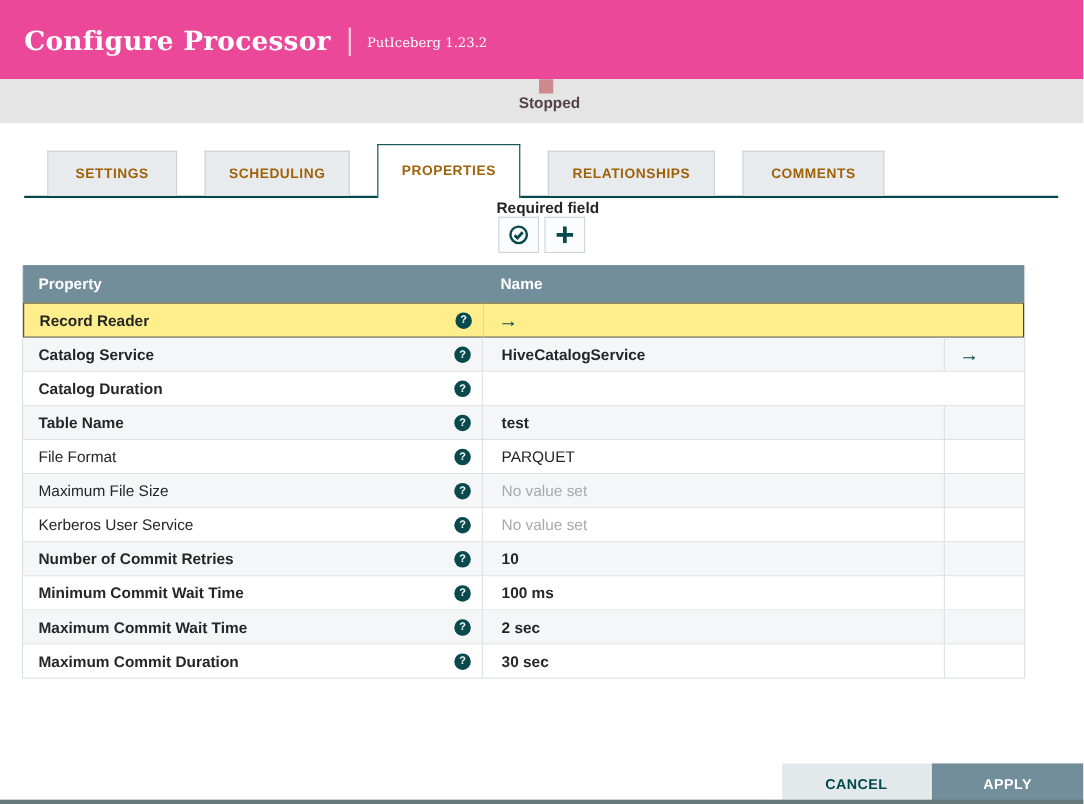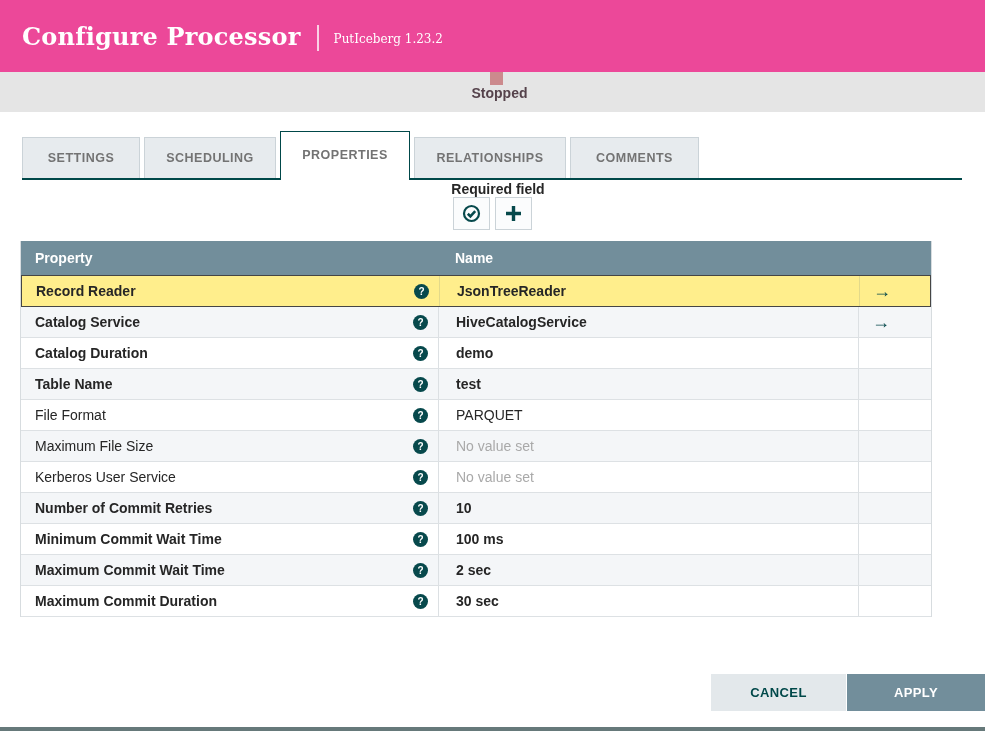--- a/index.html
+++ b/index.html
@@ -39,22 +39,22 @@
   .status-label { font-size:14px; font-weight:bold; color:#55424B; }
 
   
   .tabbar {
     margin:19px 23px 0 22px; display:flex; align-items:flex-end; gap:4px;
     border-bottom:2px solid #004849; height:49px;
   }
   .tab {
     height:41px; background:#E7EBEE; border:1px solid #CBD3D8; border-bottom:none;
     display:flex; align-items:center; justify-content:center;
-    font-size:12.5px; font-weight:bold; letter-spacing:.5px; color:#737373;
-    cursor:pointer; position:relative;
+    font-size:12.5px; font-weight:bold; letter-spacing:.5px; color:#a16207;
+    cursor:pointer; position:relative;margin-left:21px;
   }
   .tab.t0 { width:118px; }
   .tab.t1 { width:132px; }
   .tab.t2 { width:130px; }
   .tab.t3 { width:152px; }
   .tab.t4 { width:129px; }
   .tab.active {
     height:49px; background:#ffffff; border:1px solid #004849; border-bottom:none;
     margin-bottom:-2px; z-index:2; padding-bottom:2px;
   }
@@ -109,21 +109,21 @@
     width:15px; height:15px; border-radius:50%; background:#07494C; color:#ffffff;
     font-size:10px; font-weight:bold; display:flex; align-items:center;
     justify-content:center; flex:none; cursor:default;
   }
   .arrow-icon {
     color:#07494C; font-weight:bold; font-size:18px; line-height:1; cursor:pointer;
   }
 
   
   .footer-buttons {
-    position:absolute; right:0; bottom:20px; display:flex; gap:1px;
+    position:absolute; right:0; bottom:0; display:flex; gap:1px;
   }
   .btn {
     height:37px; display:flex; align-items:center; justify-content:center;
     font-size:13px; font-weight:bold; letter-spacing:.4px; cursor:pointer;
   }
   .btn-cancel { width:135px; background:#E3E8EB; color:#004849; }
   .btn-apply  { width:138px; background:#728E9B; color:#ffffff; }
   .bottom-strip {
     position:absolute; left:0; bottom:0; width:985px; height:4px; background:#66797A;
   }
@@ -186,23 +186,20 @@
     <div class="th-prop">Property</div>
     <div class="th-val">Name</div>
     <div class="th-arrow"></div>
   </div>
 
   <div class="row selected required">
     <div class="cell c-prop">
         <span class="prop-label">Record Reader</span>
         <span class="help-icon">?</span>
       </div>
-    <div class="cell c-val">
-        <span class="val-label">JsonTreeReader</span>
-      </div>
     <div class="cell c-arrow">
         <span class="arrow-icon">→</span>
       </div>
   </div>
 
   <div class="row stripe required">
     <div class="cell c-prop">
         <span class="prop-label">Catalog Service</span>
         <span class="help-icon">?</span>
       </div>
@@ -211,23 +208,20 @@
       </div>
     <div class="cell c-arrow">
         <span class="arrow-icon">→</span>
       </div>
   </div>
 
   <div class="row required">
     <div class="cell c-prop">
         <span class="prop-label">Catalog Duration</span>
         <span class="help-icon">?</span>
-      </div>
-    <div class="cell c-val">
-        <span class="val-label">demo</span>
       </div>
     <div class="cell c-arrow"></div>
   </div>
 
   <div class="row stripe required">
     <div class="cell c-prop">
         <span class="prop-label">Table Name</span>
         <span class="help-icon">?</span>
       </div>
     <div class="cell c-val">

